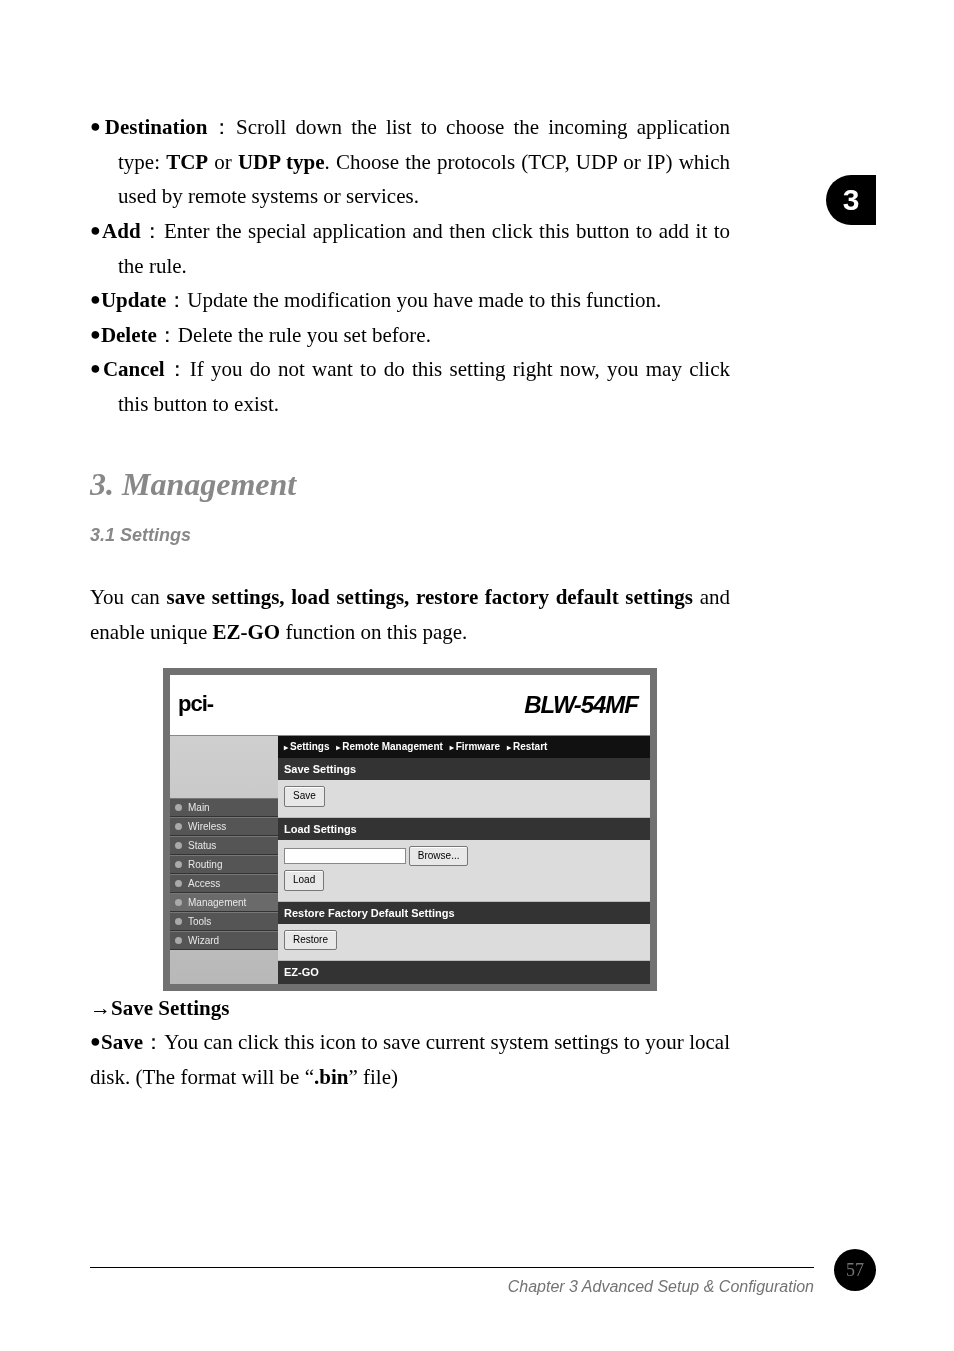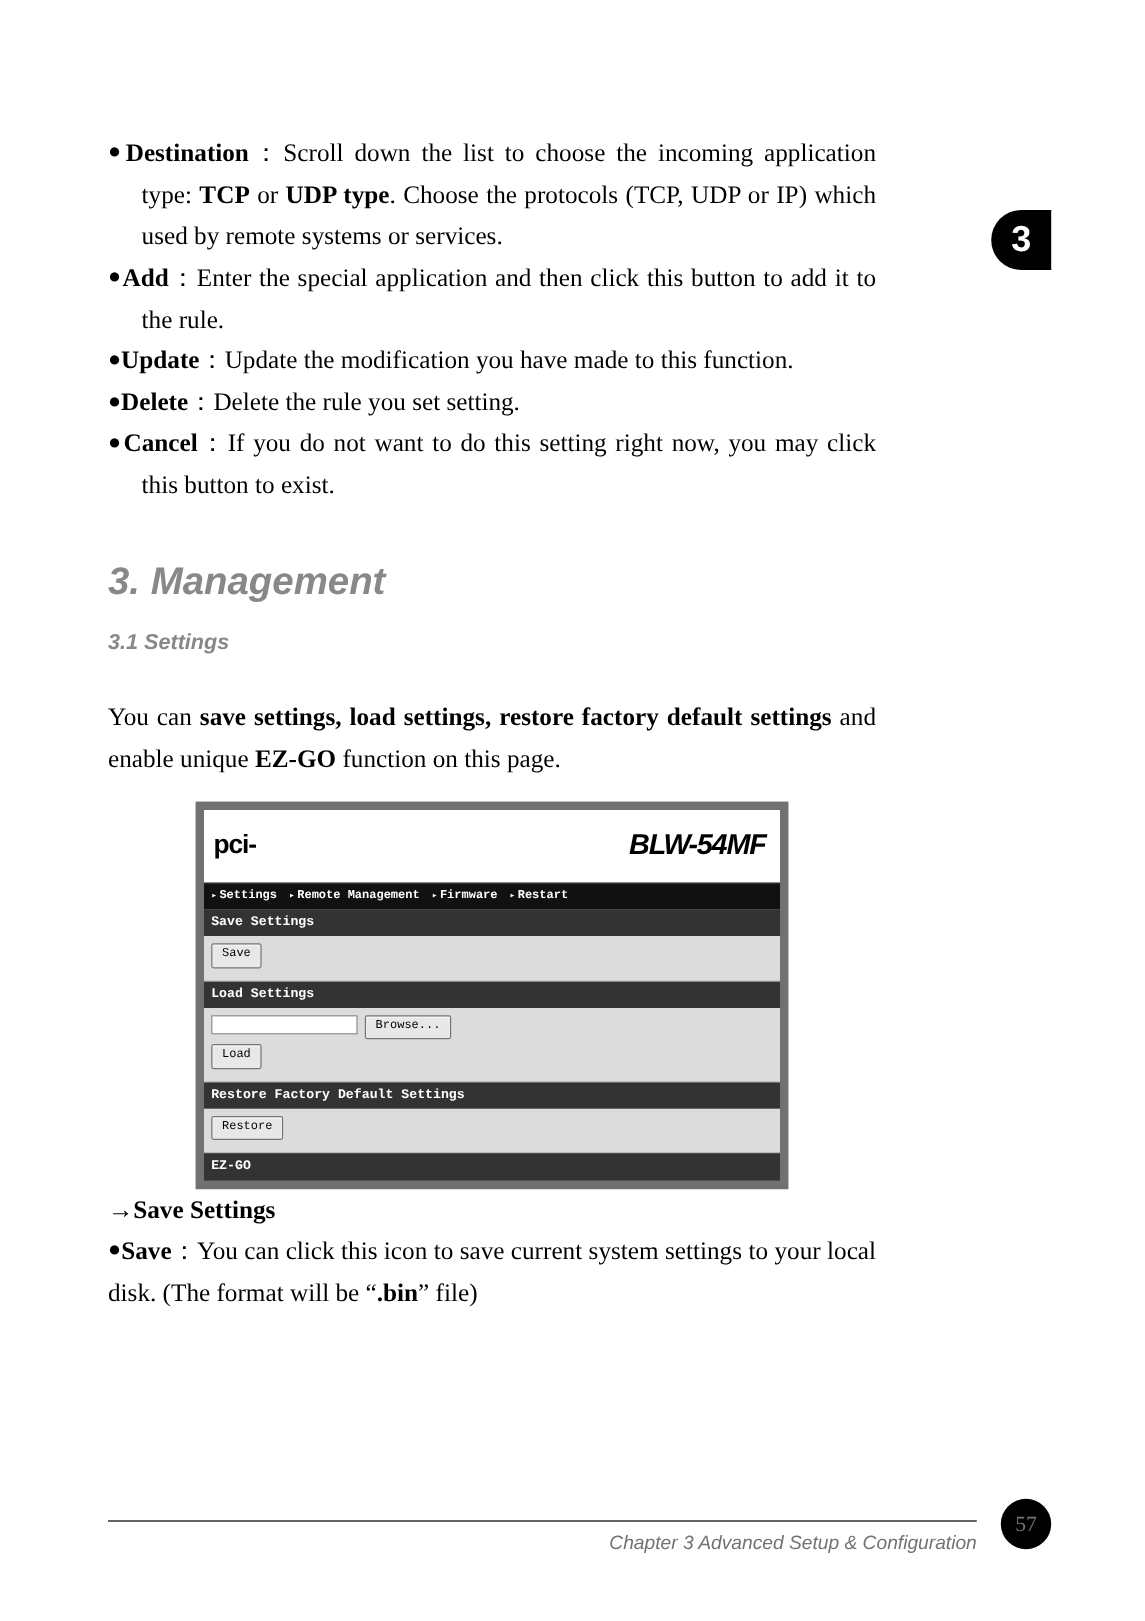--- a/index.html
+++ b/index.html
@@ -59,21 +59,21 @@
     padding-left: 28px;
     text-indent: -28px;
   }
   .bulletdot {
     font-size: 18px;
     position: relative;
     top: -2px;
   }
   .item-term { font-weight: bold; }
   h2.section {
-    font-family: Liberation Sans, sans-serif;
+    font-family: Liberation Serif, serif;
     font-style: italic;
     font-weight: bold;
     font-size: 32px;
     color: #888888;
     margin: 36px 0 10px 0;
   }
   h3.subsection {
     font-family: Arial, sans-serif;
     font-style: italic;
     font-weight: bold;
@@ -165,21 +165,21 @@
     top: 5px;
     width: 7px;
     height: 7px;
     border-radius: 50%;
     background: #aaa;
   }
   .nav-item.active { background: #6a6a6a; }
   .shot-main {
     flex: 1;
     background: #c4b5fd;
-    font-family: Liberation Mono, monospace;
+    font-family: Liberation Sans, sans-serif;
     font-size: 10px;
   }
   .breadcrumb {
     background: #111;
     color: #fff;
     padding: 3px 6px;
     font-size: 10px;
     font-weight: bold;
   }
   .breadcrumb span::before {
@@ -269,40 +269,50 @@
 
     <p class="bullet-line">
       <span class="bulletdot">●</span><span class="item-term">Add</span><span>：Enter the special application and then click this button to add it to the rule.</span>
     </p>
 
     <p class="bullet-line">
       <span class="bulletdot">●</span><span class="item-term">Update</span><span>：Update the modification you have made to this function.</span>
     </p>
 
     <p class="bullet-line">
-      <span class="bulletdot">●</span><span class="item-term">Delete</span><span>：Delete the rule you set setting.</span>
+      <span class="bulletdot">●</span><span class="item-term">Delete</span><span>：Delete the rule you set before.</span>
     </p>
 
     <p class="bullet-line">
       <span class="bulletdot">●</span><span class="item-term">Cancel</span><span>：If you do not want to do this setting right now, you may click this button to exist.</span>
     </p>
 
     <h2 class="section">3. Management</h2>
     <h3 class="subsection">3.1 Settings</h3>
 
     <p class="para">
       <span>You can </span><span class="item-term">save settings, load settings, restore factory default settings</span><span> and enable unique </span><span class="item-term">EZ-GO</span><span> function on this page.</span>
     </p>
 
     <div class="shot">
       <div class="shot-header">
         <span class="shot-logo">pci-</span>
         <span class="shot-brand">BLW-54MF</span>
       </div>
       <div class="shot-body">
+        <div class="shot-nav">
+          <div class="nav-item">Main</div>
+          <div class="nav-item">Wireless</div>
+          <div class="nav-item">Status</div>
+          <div class="nav-item">Routing</div>
+          <div class="nav-item">Access</div>
+          <div class="nav-item active">Management</div>
+          <div class="nav-item">Tools</div>
+          <div class="nav-item">Wizard</div>
+        </div>
         <div class="shot-main">
           <div class="breadcrumb">
             <span>Settings</span>
             <span>Remote Management</span>
             <span>Firmware</span>
             <span>Restart</span>
           </div>
 
           <div class="section-bar">Save Settings</div>
           <div class="section-body">

